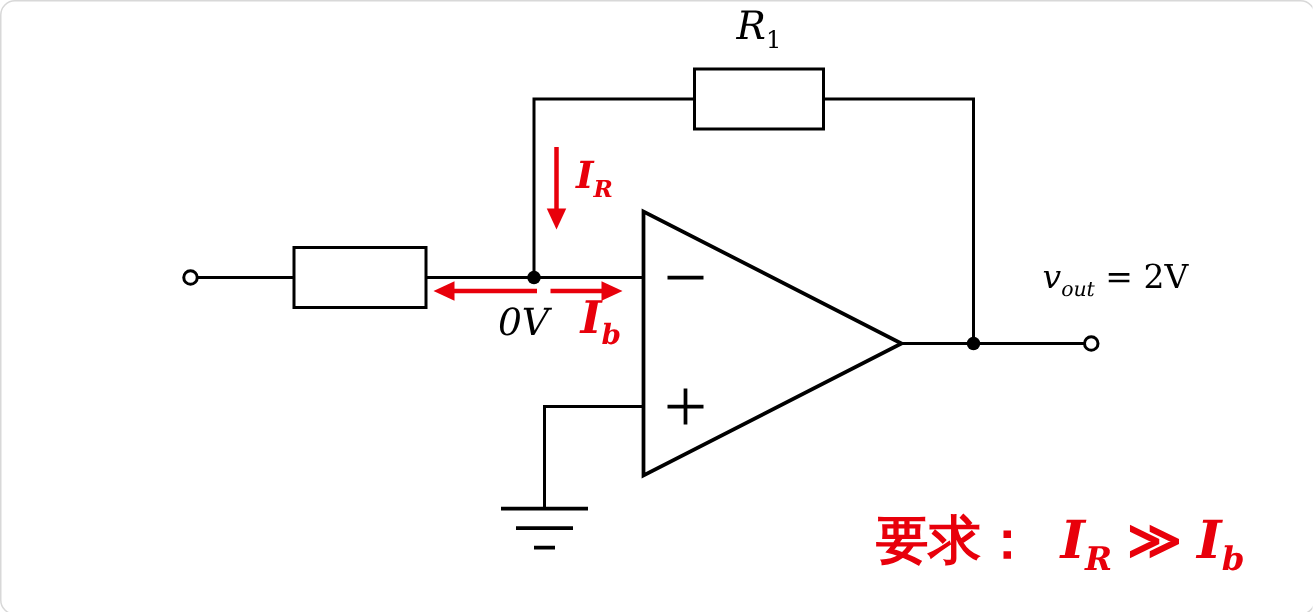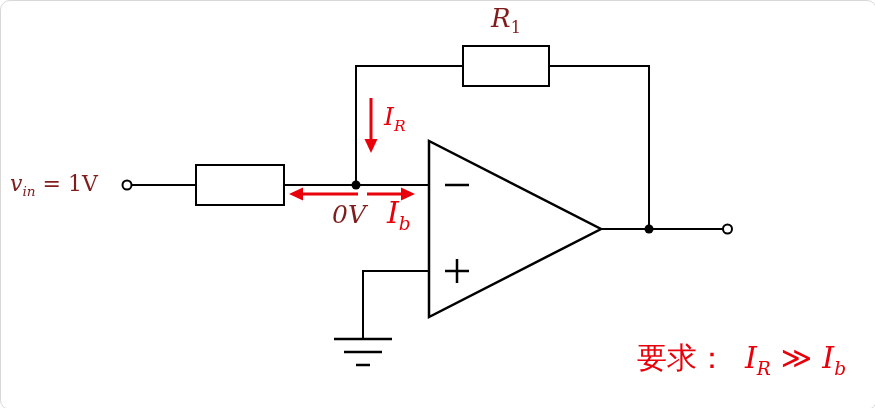--- a/index.html
+++ b/index.html
@@ -8,28 +8,28 @@
     width:875px;height:408px;
     background:#ffffff;
     border:1px solid #d8d8d8;
     border-radius:10px;
     overflow:hidden;
     font-family:"DejaVu Serif", serif;
   }
   .circuit-svg{position:absolute;left:0;top:0;}
   .lbl{
     position:absolute;
-    color:#7f1d1d;
+    color:#000000;
     font-style:italic;
     white-space:nowrap;
     line-height:1;
   }
   .lbl sub{font-size:0.62em;line-height:0;}
   .rm{font-style:normal;}
-  .red{color:#e8000b;}
+  .red{color:#e8000b;font-weight:bold;}
   .center{text-align:center;}
   .req-prefix{font-style:normal;margin-right:18px;}
   .req-op{margin:0 10px;font-style:normal;}
 </style>
 </head>
 <body>
 
 <div class="card">
 
   <svg class="circuit-svg" width="875" height="408" viewBox="0 0 875 408">
@@ -77,34 +77,34 @@
       <line x1="366" y1="193" x2="404" y2="193" stroke="#e8000b" stroke-width="3"></line>
       <polygon points="414,193 400,186.5 400,199.5" fill="#e8000b"></polygon>
     </g>
   </svg>
 
 
   <div class="lbl center" style="left:462px;top:4px;width:86px;font-size:26px;">
     <span>R</span><sub class="rm">1</sub>
   </div>
 
-  <div class="lbl" style="left:9px;top:172px;font-size:22px;">
-    <span>v</span><sub>in</sub><span class="rm"> = 1V</span>
+
+  <div class="lbl" style="left:694px;top:174px;font-size:22px;">
+    <span>v</span><sub>out</sub><span class="rm"> = 2V</span>
   </div>
-
 
   <div class="lbl" style="left:331px;top:201px;font-size:25px;">
     <span>0V</span>
   </div>
 
   <div class="lbl red" style="left:386px;top:197px;font-size:30px;">
     <span>I</span><sub>b</sub>
   </div>
 
   <div class="lbl red" style="left:383px;top:103px;font-size:25px;">
     <span>I</span><sub>R</sub>
   </div>
 
-  <div class="lbl red" style="left:636px;top:342px;font-size:30px;">
+  <div class="lbl red" style="left:583px;top:342px;font-size:35px;">
     <span class="req-prefix">要求：</span><span>I</span><sub>R</sub><span class="req-op">≫</span><span>I</span><sub>b</sub>
   </div>
 
 </div>
 
 </body></html>

